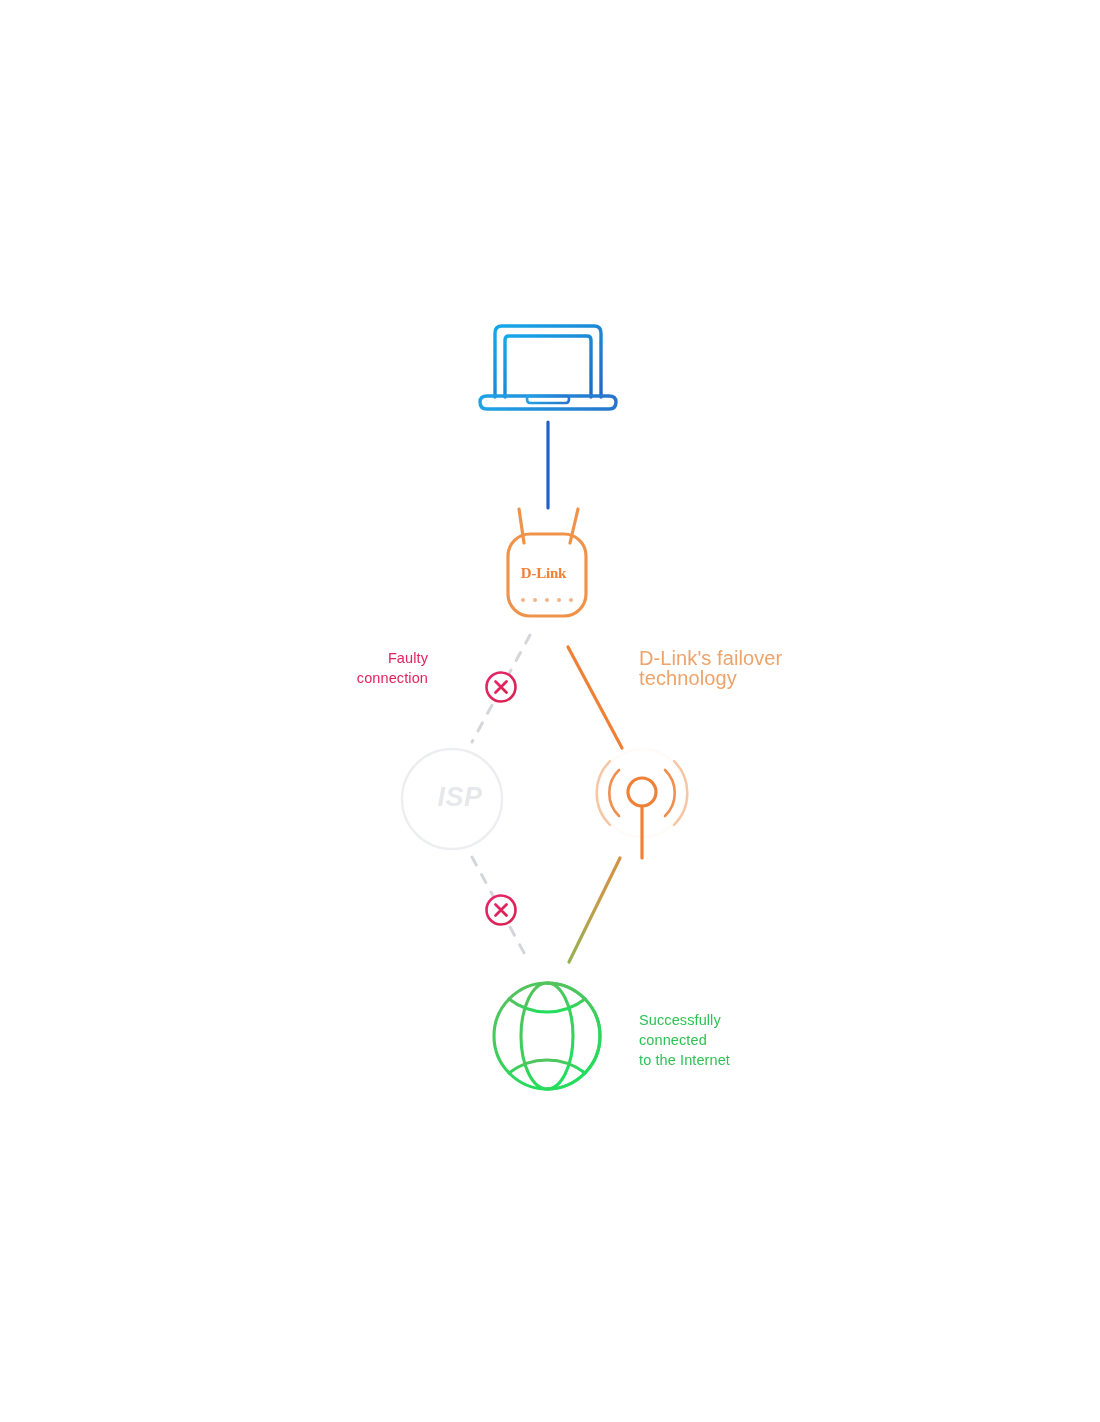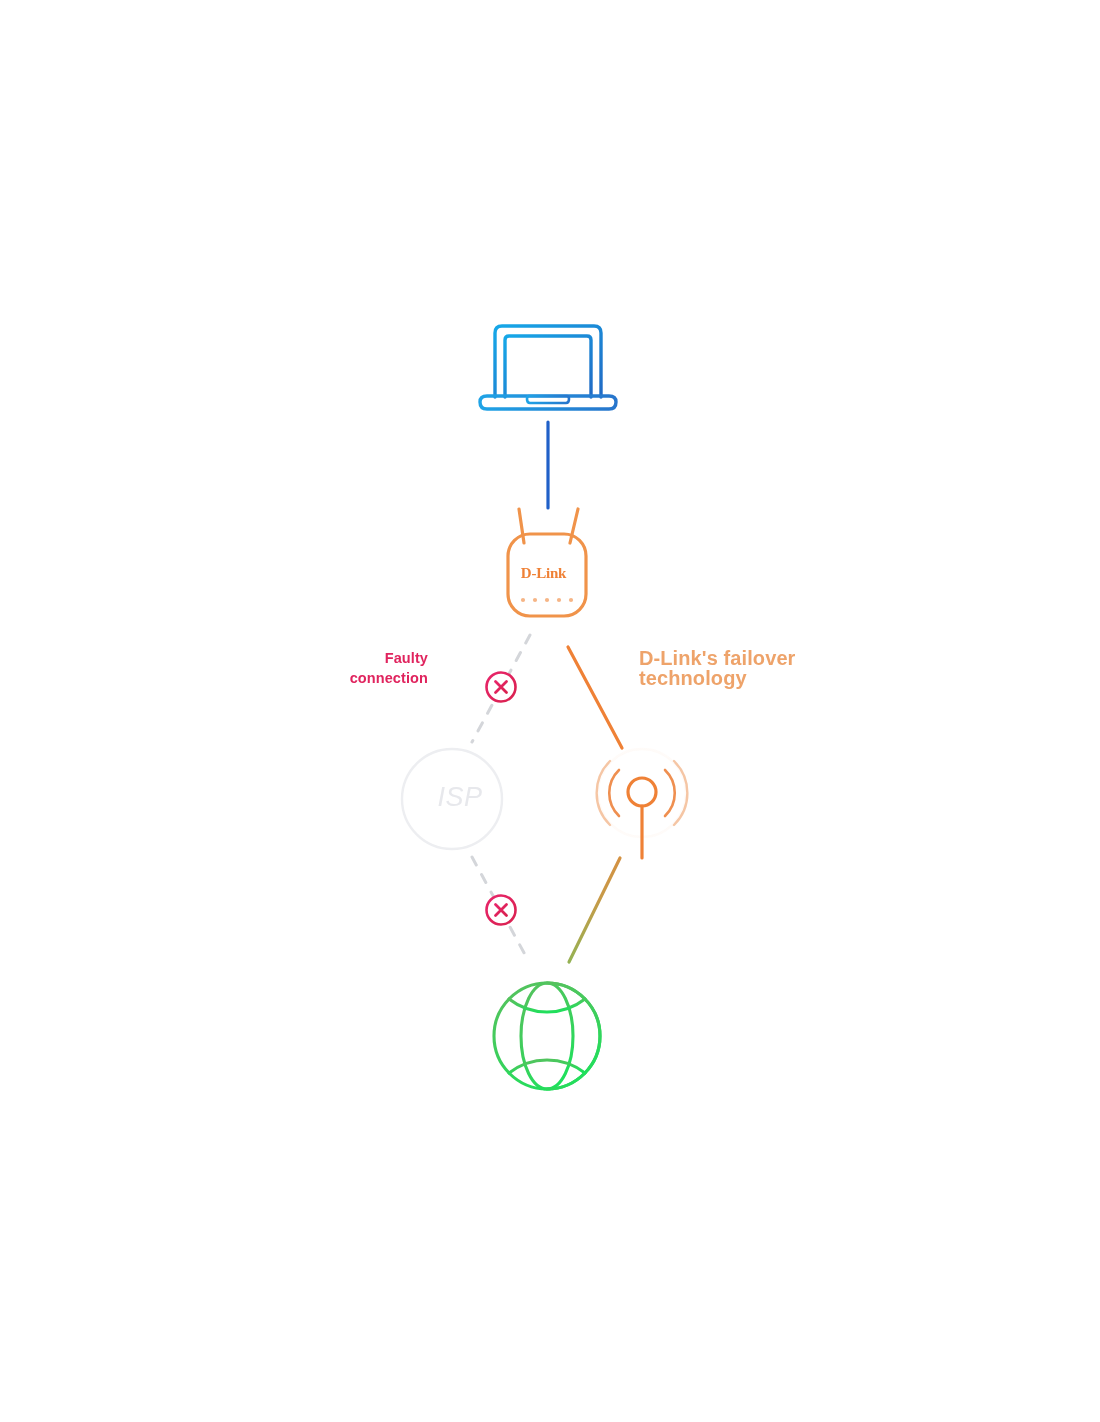--- a/index.html
+++ b/index.html
@@ -21,21 +21,21 @@
     height: 1422px;
   }
   .diagram-svg {
     position: absolute;
     left: 0; top: 0;
     width: 1100px;
     height: 1422px;
   }
   .label {
     position: absolute;
-    font-weight: bold;
+    font-weight: normal;
     line-height: 20px;
     letter-spacing: 0.1px;
     white-space: pre-line;
   }
   .label-faulty {
     left: 268px;
     top: 648px;
     width: 160px;
     text-align: right;
     font-size: 14.5px;
@@ -57,21 +57,21 @@
     font-size: 14.5px;
     color: #2fc255;
   }
   .isp-text {
     position: absolute;
     left: 402px;
     top: 782px;
     width: 116px;
     text-align: center;
     font-size: 27px;
-    font-weight: normal;
+    font-weight: bold;
     font-style: italic;
     color: #e7e8ec;
     letter-spacing: 0.5px;
   }
   .dlink-text {
     position: absolute;
     left: 507px;
     top: 565px;
     width: 73px;
     text-align: center;
@@ -202,14 +202,17 @@
   <div class="dlink-text">D-Link</div>
 
   <div class="isp-text">ISP</div>
 
   <div class="label label-faulty">Faulty
 connection</div>
 
   <div class="label label-failover">D-Link's failover
 technology</div>
 
+  <div class="label label-success">Successfully
+connected
+to the Internet</div>
 
 </div>
 
 </body></html>

